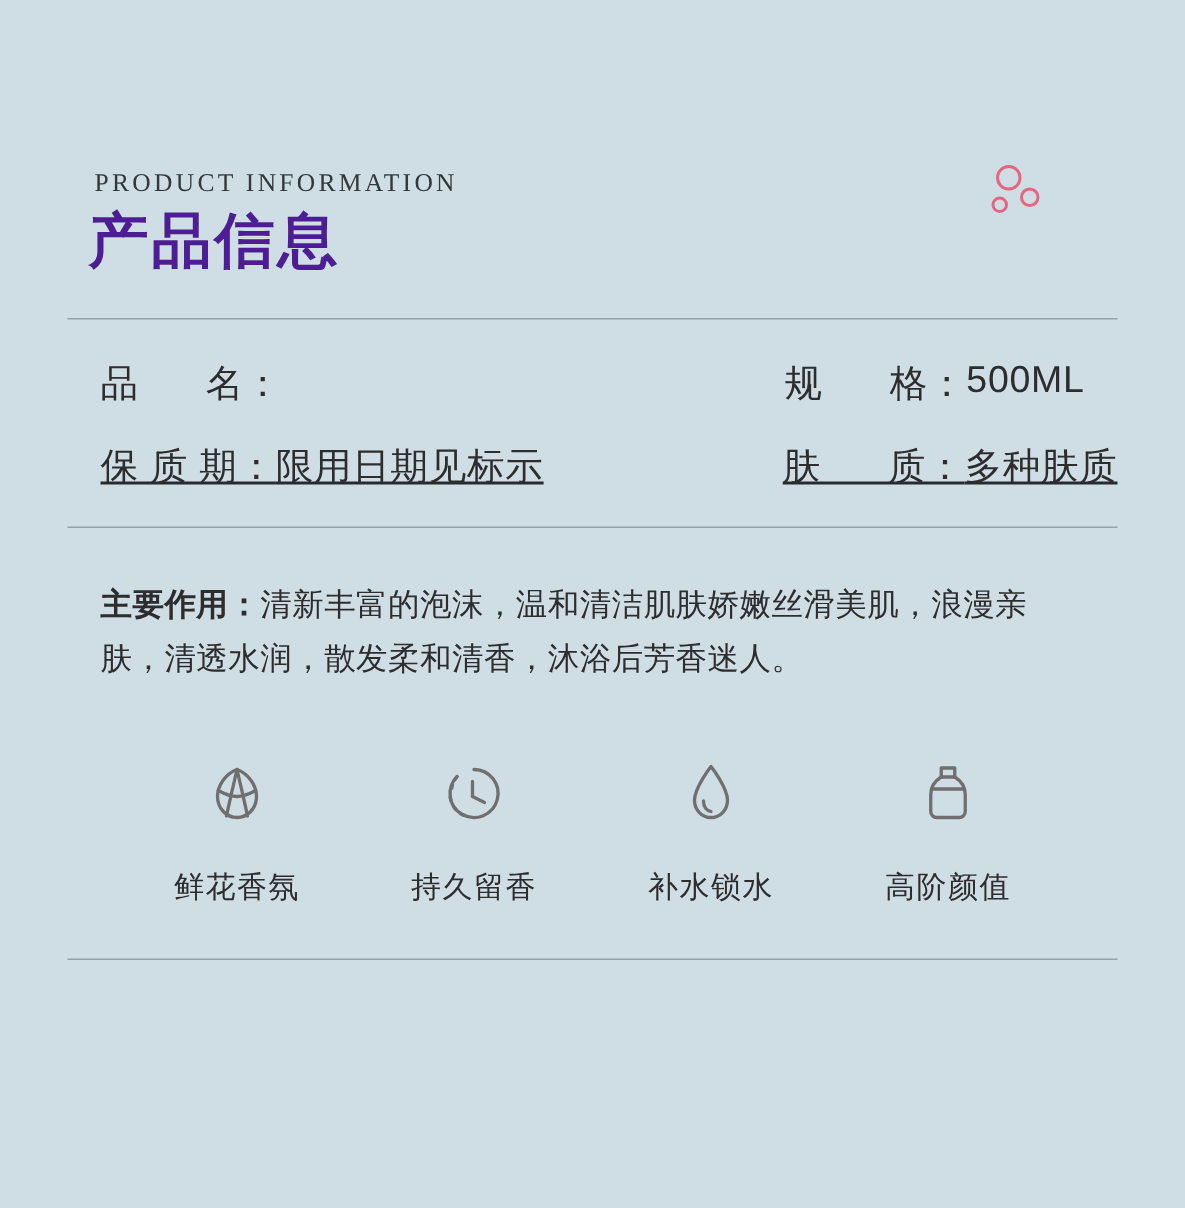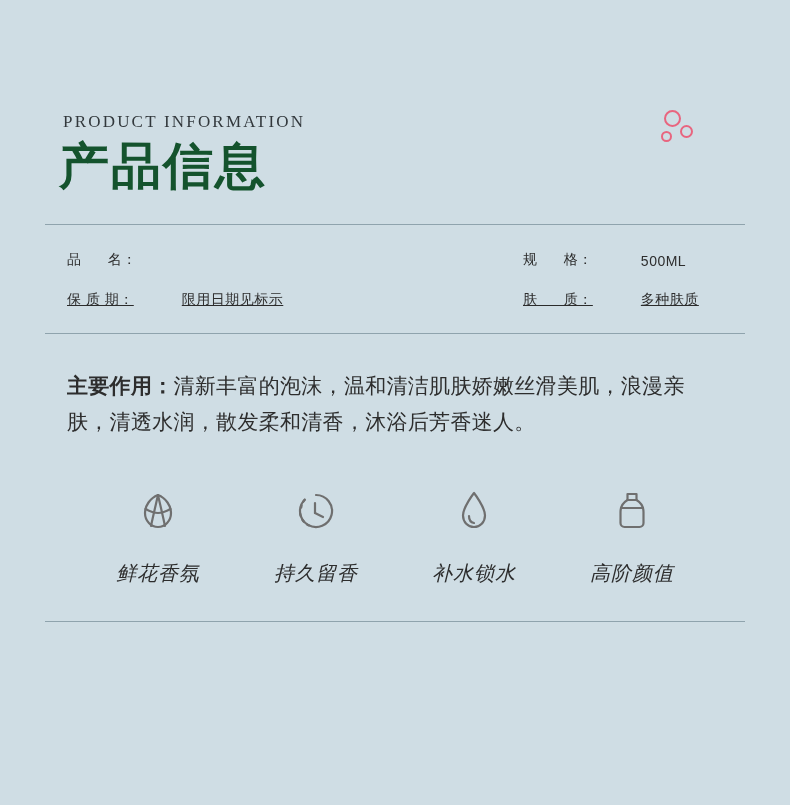--- a/index.html
+++ b/index.html
@@ -29,24 +29,24 @@
   }
   .eyebrow {
     font-family: "Liberation Serif", serif;
     font-size: 17px;
     letter-spacing: 2.2px;
     color: #32383c;
     margin: 0 0 6px 18px;
   }
   .title {
     font-family: "Liberation Sans", sans-serif;
-    font-size: 50px;
+    font-size: 40px;
     font-weight: bold;
     letter-spacing: 2px;
-    color: #14532d;
+    color: #4c1d95;
     margin: 0 0 16px 14px;
     line-height: 1.15;
   }
   .bubbles {
     position: absolute;
     right: 45px;
     top: 110px;
     width: 44px;
     height: 44px;
   }
@@ -76,25 +76,24 @@
     padding: 26px 0 24px 0;
   }
   .spec-row {
     display: flex;
     align-items: baseline;
     margin: 0 0 22px 0;
   }
   .spec-row:last-child { margin-bottom: 0; text-decoration: underline; }
   .spec-cell {
     display: flex;
-    align-items: flex-end;
-    font-size: 14px;
+    align-items: flex-start;
+    font-size: 25px;
     color: #2d2d2d;
     letter-spacing: 0.5px;
-    gap: 48px;
   }
   .spec-cell.left  { width: 420px; padding-left: 22px; box-sizing: border-box; }
   .spec-cell.right { padding-left: 58px; }
   .spec-label {
     white-space: pre;
   }
   .spec-value {
     white-space: pre;
   }
 
@@ -122,21 +121,20 @@
     height: 66px;
     display: flex;
     align-items: center;
     justify-content: center;
   }
   .feature .label {
     margin-top: 16px;
     font-size: 20px;
     color: #2d2d2d;
     letter-spacing: 1px;
-    font-style: italic;
   }
 </style>
 </head>
 <body>
 
 <div class="page">
 
   <div class="header">
     <p class="eyebrow">PRODUCT INFORMATION</p>
     <h1 class="title">产品信息</h1>

